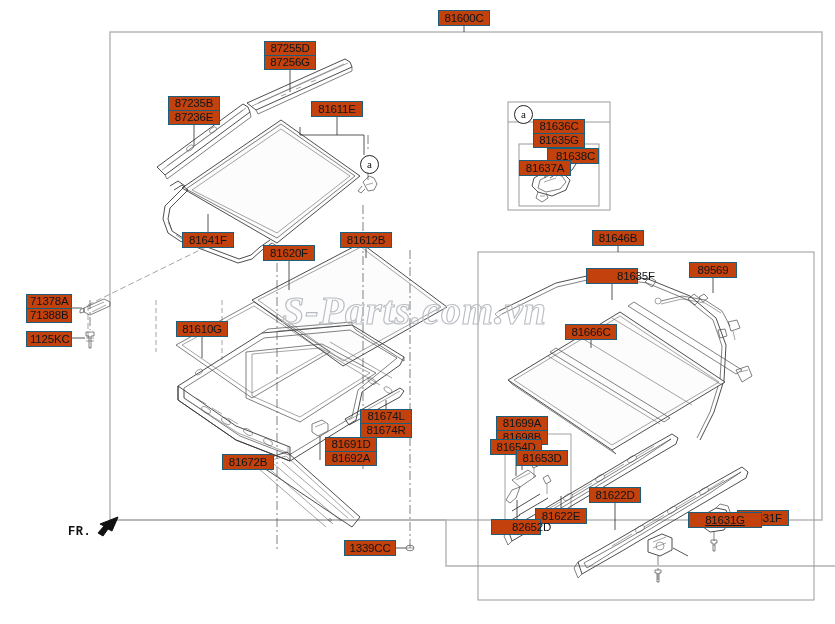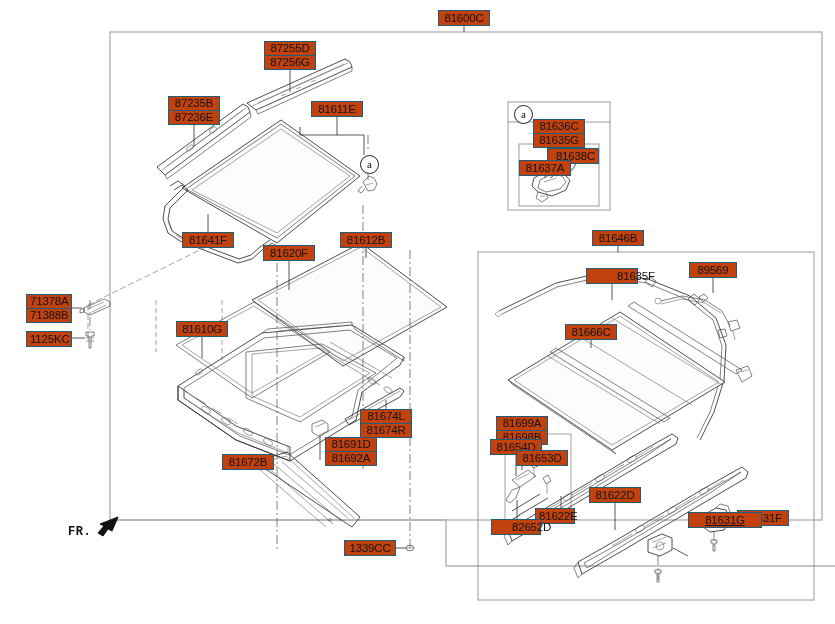--- a/index.html
+++ b/index.html
@@ -350,20 +350,21 @@
     </g>
 
     <path class="dash" d="M368 135 L368 152"></path>
     <path class="dash" d="M368 172 L368 180"></path>
   </svg>
 
   <div class="circ" style="left:360px;top:155px;">a</div>
 
   <div class="circ" style="left:514px;top:105px;">a</div>
 
+  <div class="wm" style="left:282px;top:287px;">S-Parts.com.vn</div>
 
   <div class="fr" style="left:68px;top:525px;">FR.</div>
   <svg style="position:absolute;left:92px;top:515px;width:30px;height:22px;" viewBox="0 0 30 22">
     <path d="M26 2 L8 9 L12 11 L6 18 L11 21 L16 14 L20 16 Z" fill="#111" stroke="#111" stroke-width="1"></path>
   </svg>
 
   <div id="labels">
       <div class="lbl" style="left: 438px; top: 10px; width: 52px;">
         <span class="ln">81600C</span>
       </div>
@@ -436,21 +437,21 @@
       </div>
       <div class="lbl" style="left: 490px; top: 439px; width: 52px;">
         <span class="ln">81654D</span>
       </div>
       <div class="lbl" style="left: 516px; top: 450px; width: 52px;">
         <span class="ln">81653D</span>
       </div>
       <div class="lbl" style="left: 589px; top: 487px; width: 52px;">
         <span class="ln">81622D</span>
       </div>
-      <div class="lbl" style="left: 535px; top: 508px; width: 40px;">
+      <div class="lbl" style="left: 535px; top: 508px; width: 52px;">
         <span class="ln">81622E</span>
       </div>
       <div class="lbl" style="left: 491px; top: 519px; width: 50px; padding-left: 20px;">
         <span class="ln">82652D</span>
       </div>
       <div class="lbl" style="left: 737px; top: 510px; width: 52px;">
         <span class="ln">81631F</span>
       </div>
       <div class="lbl" style="left: 688px; top: 512px; width: 74px; text-decoration: underline;">
         <span class="ln">81631G</span>

